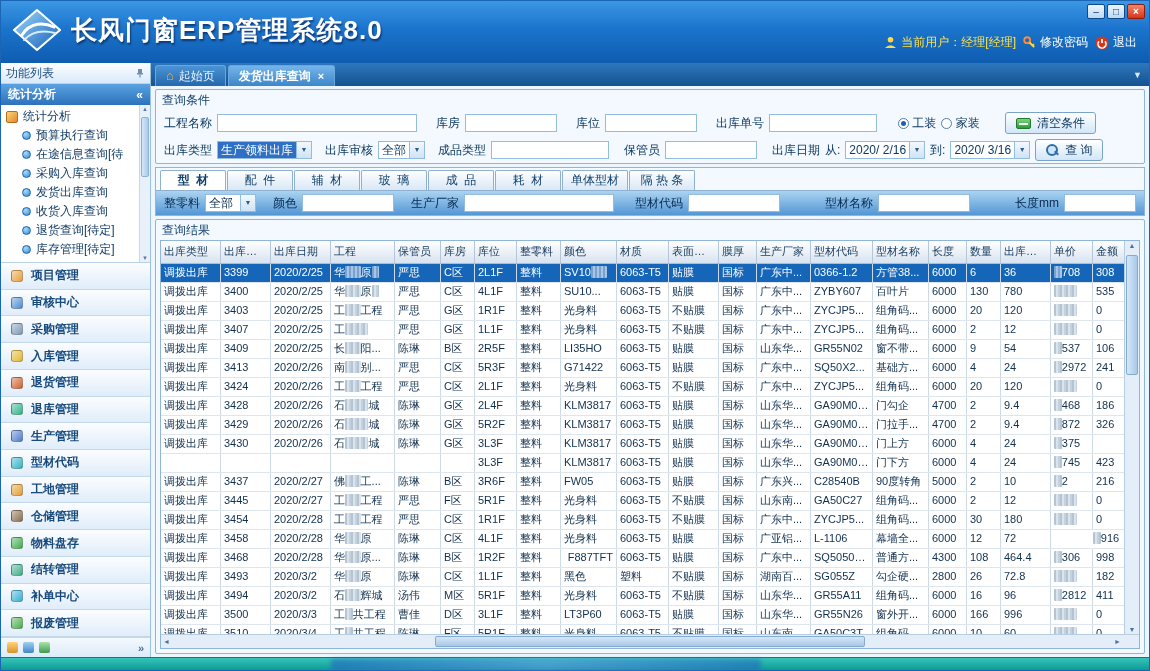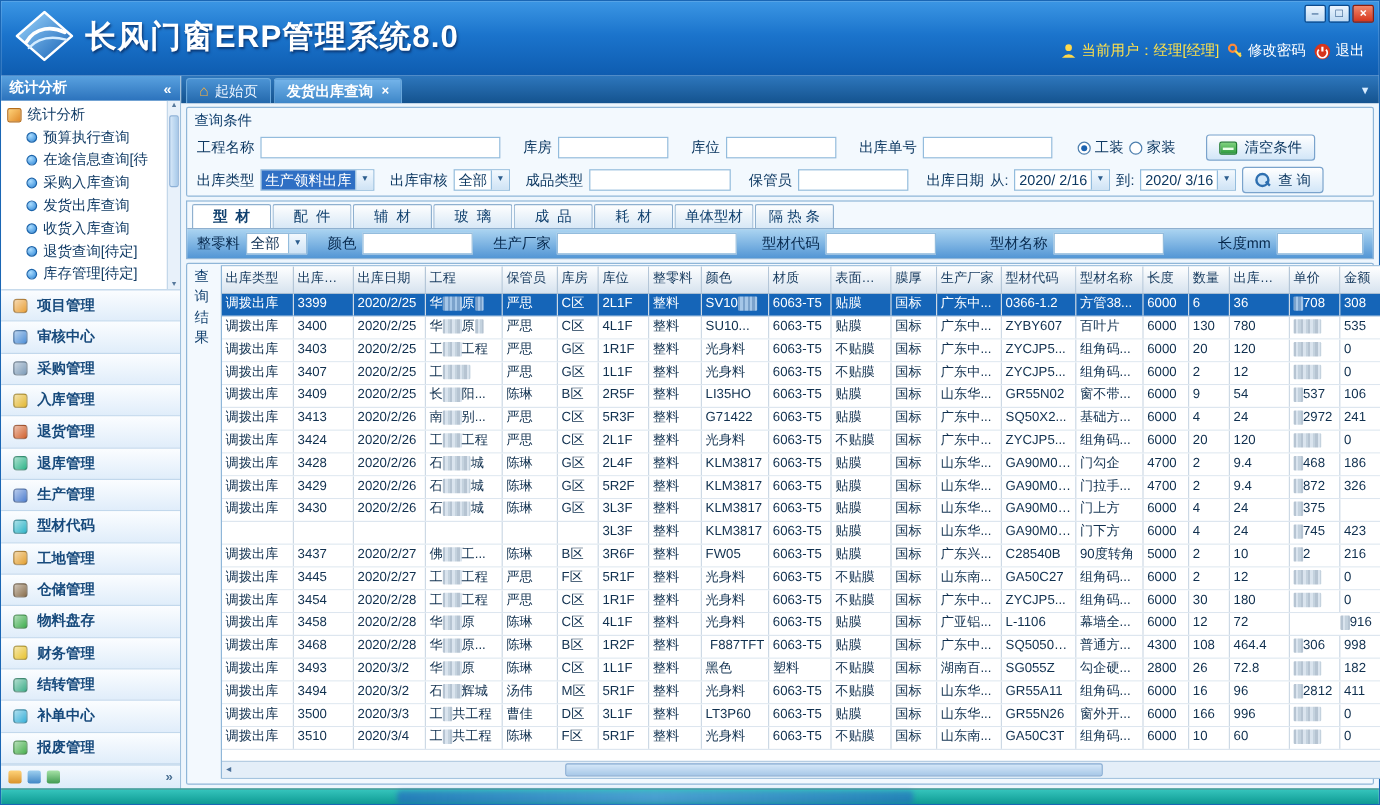--- a/index.html
+++ b/index.html
@@ -102,21 +102,21 @@
   .mat-box { border:1px solid #8fb6d8; background:#f3f9fe; }
   .mat-tabs { display:flex; padding:2px 2px 0 4px; gap:1px; }
   .mat-tab { min-width:66px; height:20px; line-height:18px; text-align:center; font-size:12px; color:#10406e;
     border:1px solid #8fb0cf; border-bottom:none; background:linear-gradient(#fefefe,#d8e8f6);
     border-radius:2px 2px 0 0; padding:0 6px; cursor:default; white-space:pre; }
   .mat-tab.active { background:#fff; font-weight:bold; }
   .mat-page { height:25px; background:linear-gradient(#abd4f1,#5396d5); border-top:1px solid #8fb0cf;
     display:flex; align-items:center; gap:5px; padding:0 8px; font-size:12px; color:#07294e; white-space:nowrap; }
 
   
-  .results { flex:1; display:flex; flex-direction:row; min-height:0; }
+  .results { flex:1; display:flex; flex-direction:column; min-height:0; }
   .tblwrap { flex:1; margin:1px 4px 4px 4px; border:1px solid #8fb6d8; background:#fff;
     display:flex; flex-direction:column; min-height:0; }
   .tbl-main { flex:1; display:flex; min-height:0; }
   .tbl-scroll { flex:1; overflow:hidden; }
   .thead { display:flex; background:linear-gradient(#ffffff,#d7e3ef); border-bottom:1px solid #a9bed2; }
   .cell { flex:0 0 auto; border-right:1px solid #cdd9e5; padding:0 3px; white-space:nowrap;
     overflow:hidden; text-overflow:ellipsis; font-size:11px; height:18px; line-height:17px; color:#10304f; }
   .hcell { height:22px; line-height:21px; color:#163a5e; background:linear-gradient(#ffffff,#d7e3ef);
     border-right:1px solid #b4c6d8; cursor:default; }
   .trow { display:flex; border-bottom:1px solid #dde6ef; background:#fff; cursor:default; }
@@ -193,20 +193,28 @@
           <path d="M4 5.4 A4 4 0 1 0 10 5.4" stroke="#fff" stroke-width="1.6" fill="none"></path>
         </svg>
         <span class="u-link">退出</span>
       </span>
     </div>
   </div>
 
   <div class="bodyrow">
 
     <div class="sidebar">
+      <div class="sb-header">
+        <span>功能列表</span>
+        <svg width="10" height="10" viewBox="0 0 10 10">
+          <rect x="3" y="1" width="4" height="4" fill="#6f8fae"></rect>
+            <rect x="2" y="5" width="6" height="1.5" fill="#6f8fae"></rect>
+          <rect x="4.4" y="6.5" width="1.2" height="3" fill="#6f8fae"></rect>
+        </svg>
+      </div>
       <div class="sb-section">
         <span>统计分析</span>
         <span>«</span>
       </div>
       <div class="sb-tree">
         <div class="tree-root">
           <span class="tree-root-icon"></span>
           <span>统计分析</span>
         </div>
         <div>
@@ -284,24 +292,20 @@
           </div>
           <div class="module">
             <span class="module-icon" style="background: linear-gradient(135deg, rgba(255, 255, 255, 0.6), rgb(138, 111, 78)), rgb(138, 111, 78);"></span>
             <span>仓储管理</span>
           </div>
           <div class="module">
             <span class="module-icon" style="background: linear-gradient(135deg, rgba(255, 255, 255, 0.6), rgb(63, 174, 79)), rgb(63, 174, 79);"></span>
             <span>物料盘存</span>
           </div>
           <div class="module">
-            <span class="module-icon" style="background: linear-gradient(135deg, rgba(255, 255, 255, 0.6), rgb(232, 195, 48)), rgb(232, 195, 48);"></span>
-            <span>财务管理</span>
-          </div>
-          <div class="module">
             <span class="module-icon" style="background: linear-gradient(135deg, rgba(255, 255, 255, 0.6), rgb(63, 174, 138)), rgb(63, 174, 138);"></span>
             <span>结转管理</span>
           </div>
           <div class="module">
             <span class="module-icon" style="background: linear-gradient(135deg, rgba(255, 255, 255, 0.6), rgb(56, 176, 216)), rgb(56, 176, 216);"></span>
             <span>补单中心</span>
           </div>
           <div class="module">
             <span class="module-icon" style="background: linear-gradient(135deg, rgba(255, 255, 255, 0.6), rgb(73, 176, 79)), rgb(73, 176, 79);"></span>
             <span>报废管理</span>

